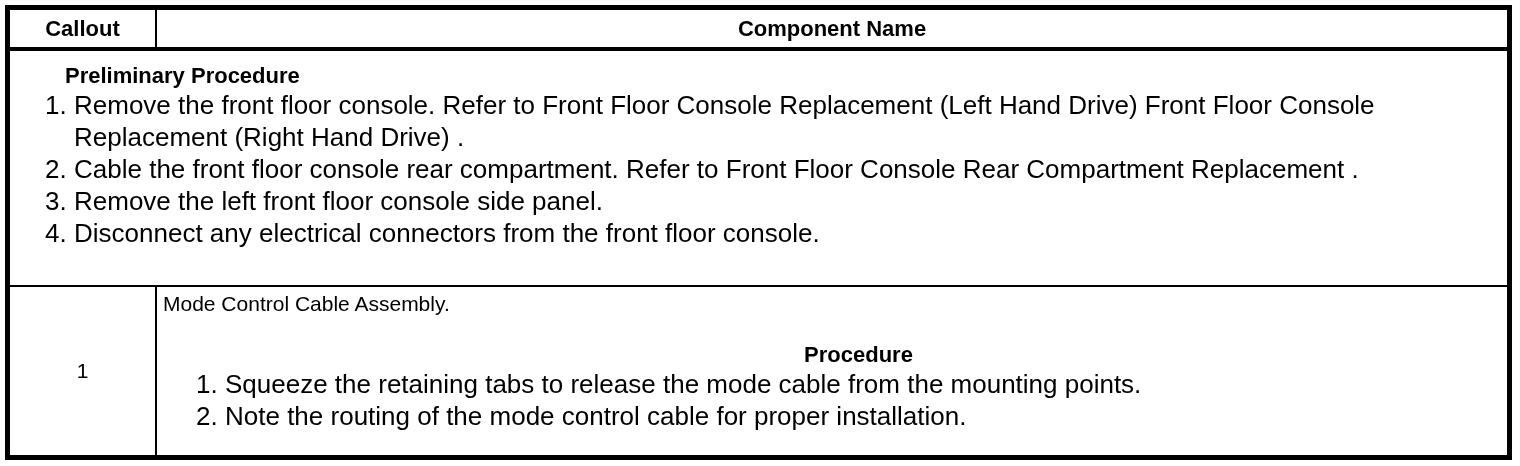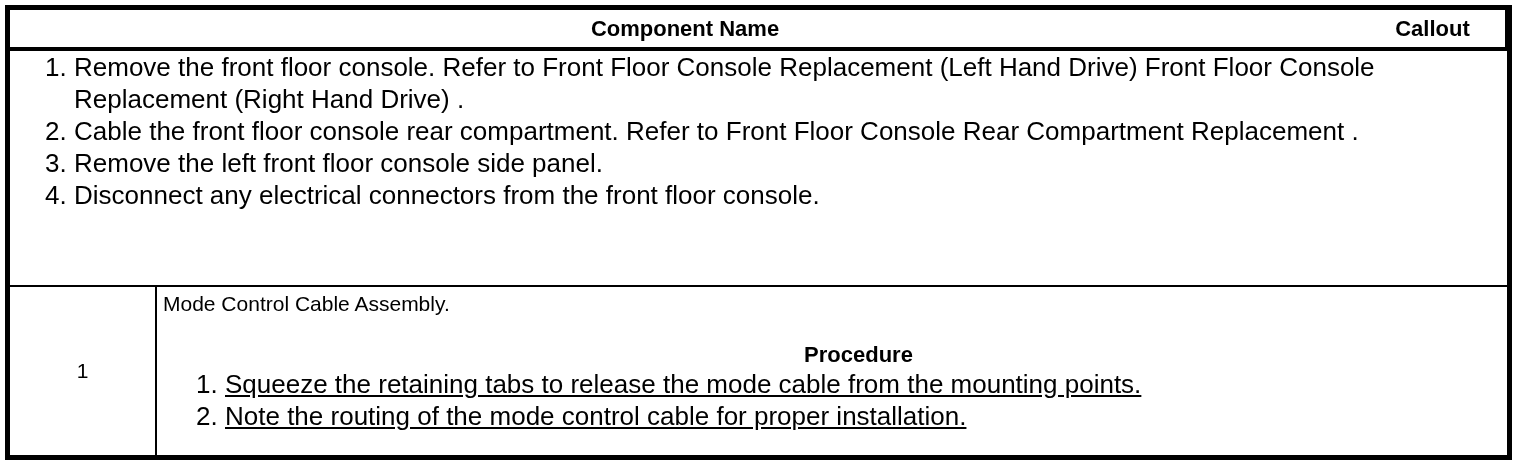--- a/index.html
+++ b/index.html
@@ -94,34 +94,34 @@
   .proc-title {
     font-weight: bold;
     font-size: 22px;
     margin: 22px 0 0 47px;
     text-align: center;
   }
   .proc-steps {
     padding-left: 62px;
     padding-right: 8px;
     margin-top: 26px;
-    text-decoration: underline;
   }
 </style>
 </head>
 <body>
 
 <div class="doc-table">
 
   <div class="hdr-row">
+    <div class="hdr-cell callout-col">Callout</div>
     <div class="hdr-cell name-col">Component Name</div>
-    <div class="hdr-cell callout-col">Callout</div>
   </div>
 
   <div class="prelim-row">
+    <div class="prelim-title">Preliminary Procedure</div>
     <ol class="steps prelim-steps">
         <li>Remove the front floor console. Refer to Front Floor Console Replacement (Left Hand Drive) Front Floor Console Replacement (Right Hand Drive) .</li>
         <li>Cable the front floor console rear compartment. Refer to Front Floor Console Rear Compartment Replacement .</li>
         <li>Remove the left front floor console side panel.</li>
         <li>Disconnect any electrical connectors from the front floor console.</li>
       </ol>
   </div>
 
   <div class="body-row">
     <div class="callout-cell">1</div>

